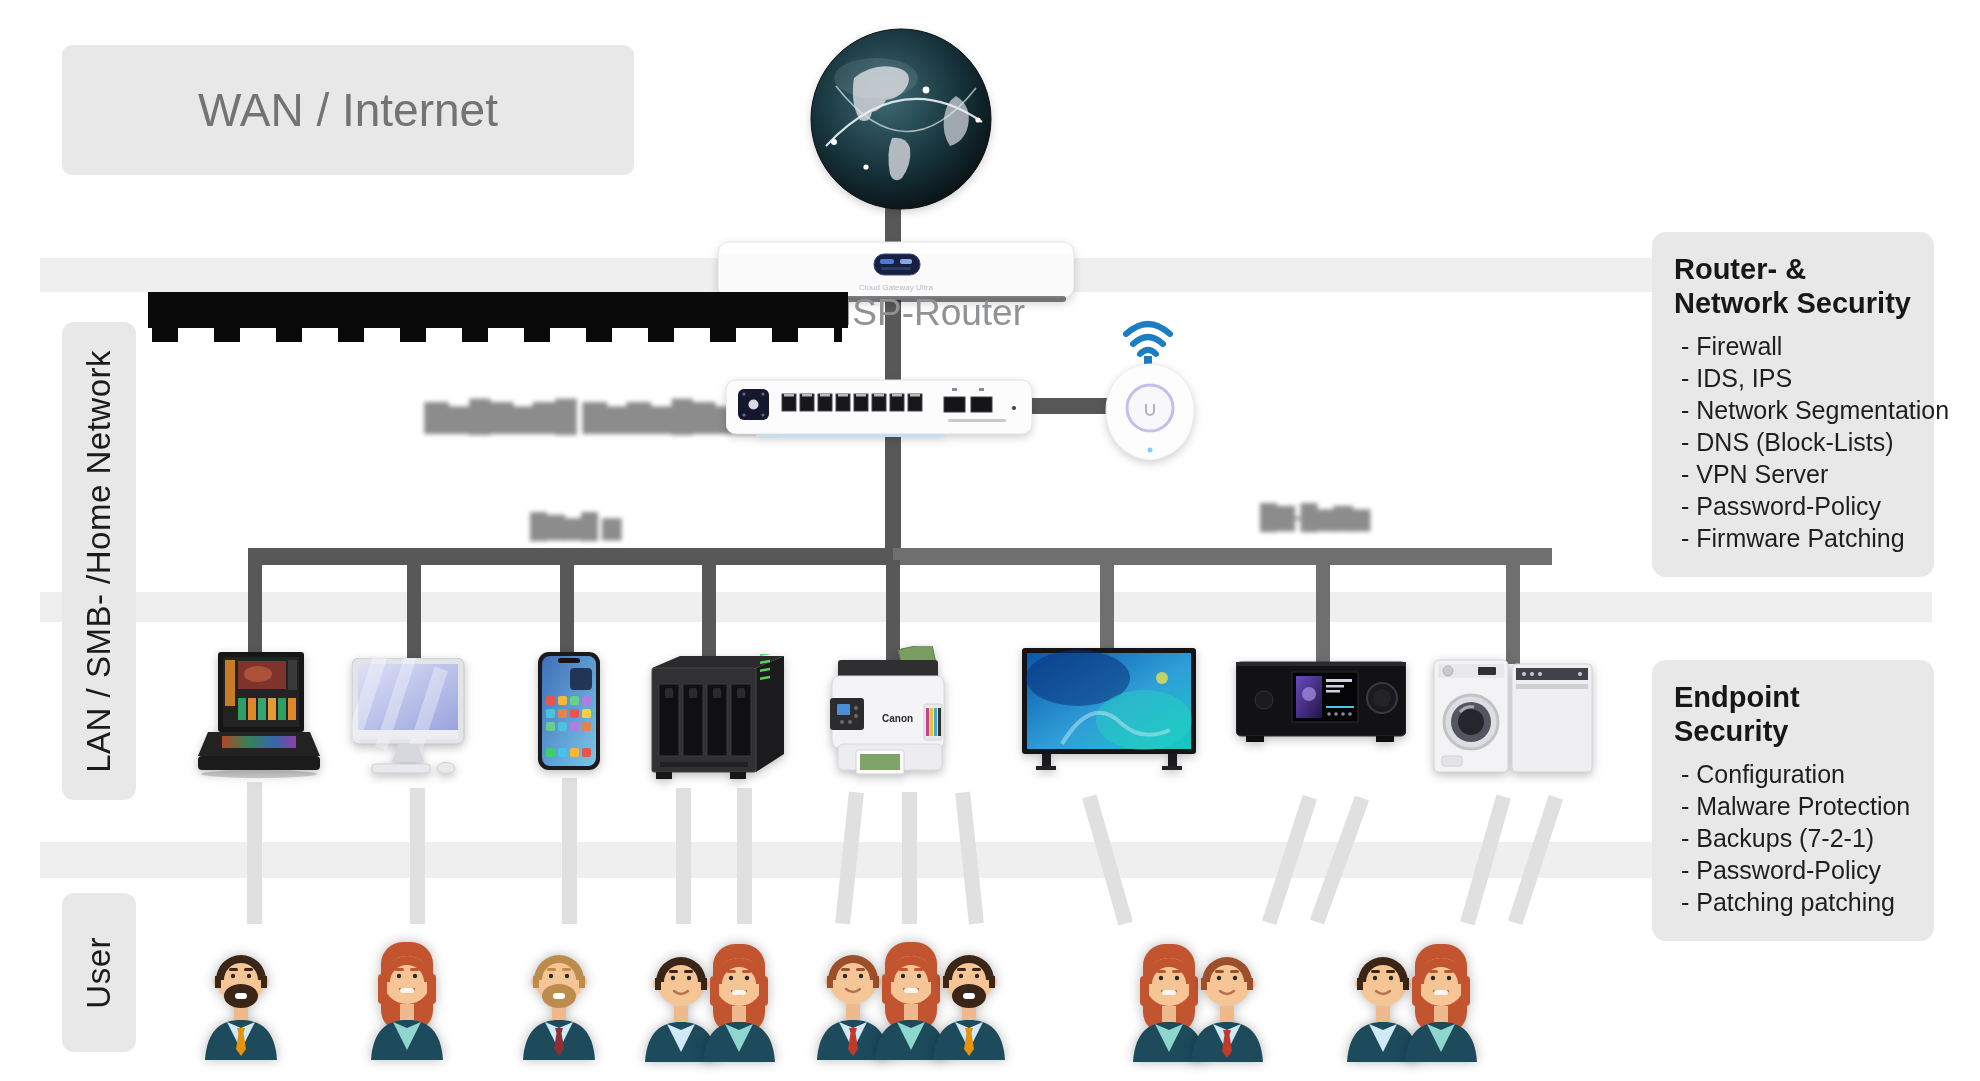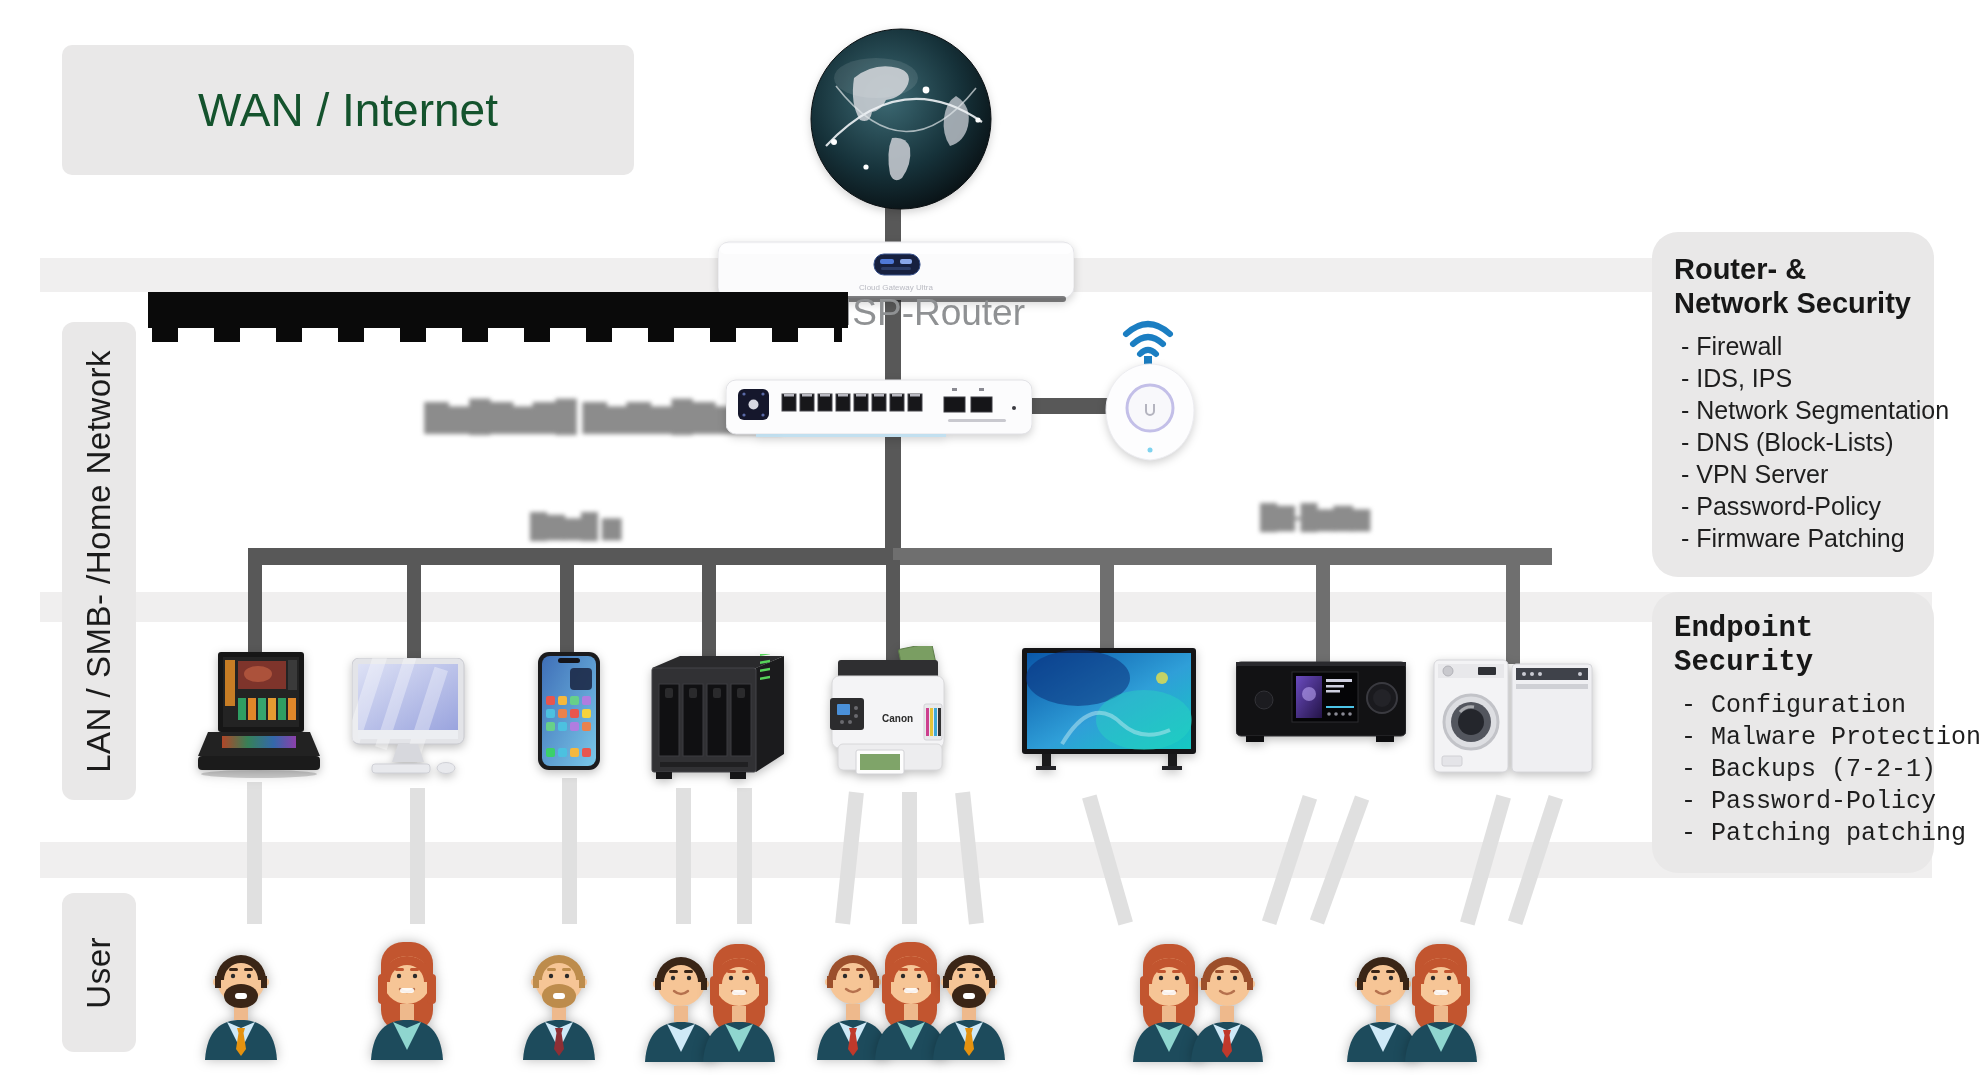--- a/index.html
+++ b/index.html
@@ -10,24 +10,24 @@
   #band-lan{top:592px;height:30px;}
   #band-user{top:842px;height:36px;}
 
   .pill{position:absolute;background:#e9e8e8;border-radius:12px;z-index:2;
         display:flex;align-items:center;justify-content:center;}
   .vlabel{writing-mode:vertical-rl;transform:rotate(180deg);font-size:33px;color:#1b1b1b;
           letter-spacing:.5px;white-space:nowrap;}
 
   #wan-box{position:absolute;left:62px;top:45px;width:572px;height:130px;background:#e9e8e8;
            border-radius:10px;display:flex;align-items:center;justify-content:center;z-index:2;}
-  #wan-box span{font-size:46px;color:#14532d;}
+  #wan-box span{font-size:46px;color:#737373;}
 
   
-  .panel{position:absolute;left:1652px;width:282px;background:#e9e8e8;border-radius:26px;
+  .panel{position:absolute;left:1652px;width:282px;background:#e9e8e8;border-radius:14px;
          padding:20px 20px 16px 22px;box-sizing:border-box;z-index:3;}
   .panel h2{margin:0 0 10px 0;font-size:29px;line-height:34px;font-weight:700;color:#171717;}
   .panel ul{margin:7px;padding:0;list-style:none;}
   .panel li{font-size:25px;line-height:32px;color:#1e1e1e;white-space:nowrap;}
 
   
   .line{position:absolute;background:#585858;z-index:2;}
   .line.light{background:#6f6f6f;}
   .conn{position:absolute;width:15px;background:#e0e0e0;z-index:2;}
 
@@ -75,21 +75,21 @@
     <ul>
         <li>- Firewall</li>
         <li>- IDS, IPS</li>
         <li>- Network Segmentation</li>
         <li>- DNS (Block-Lists)</li>
         <li>- VPN Server</li>
         <li>- Password-Policy</li>
         <li>- Firmware Patching</li>
       </ul>
   </div>
-  <div class="panel" style="top:592px;min-height:206px;font-family:Liberation Mono, monospace;">
+  <div class="panel" style="top:660px;min-height:206px;">
     <h2>Endpoint Security</h2>
     <ul>
         <li>- Configuration</li>
         <li>- Malware Protection</li>
         <li>- Backups (7-2-1)</li>
         <li>- Password-Policy</li>
         <li>- Patching patching</li>
       </ul>
   </div>
 

